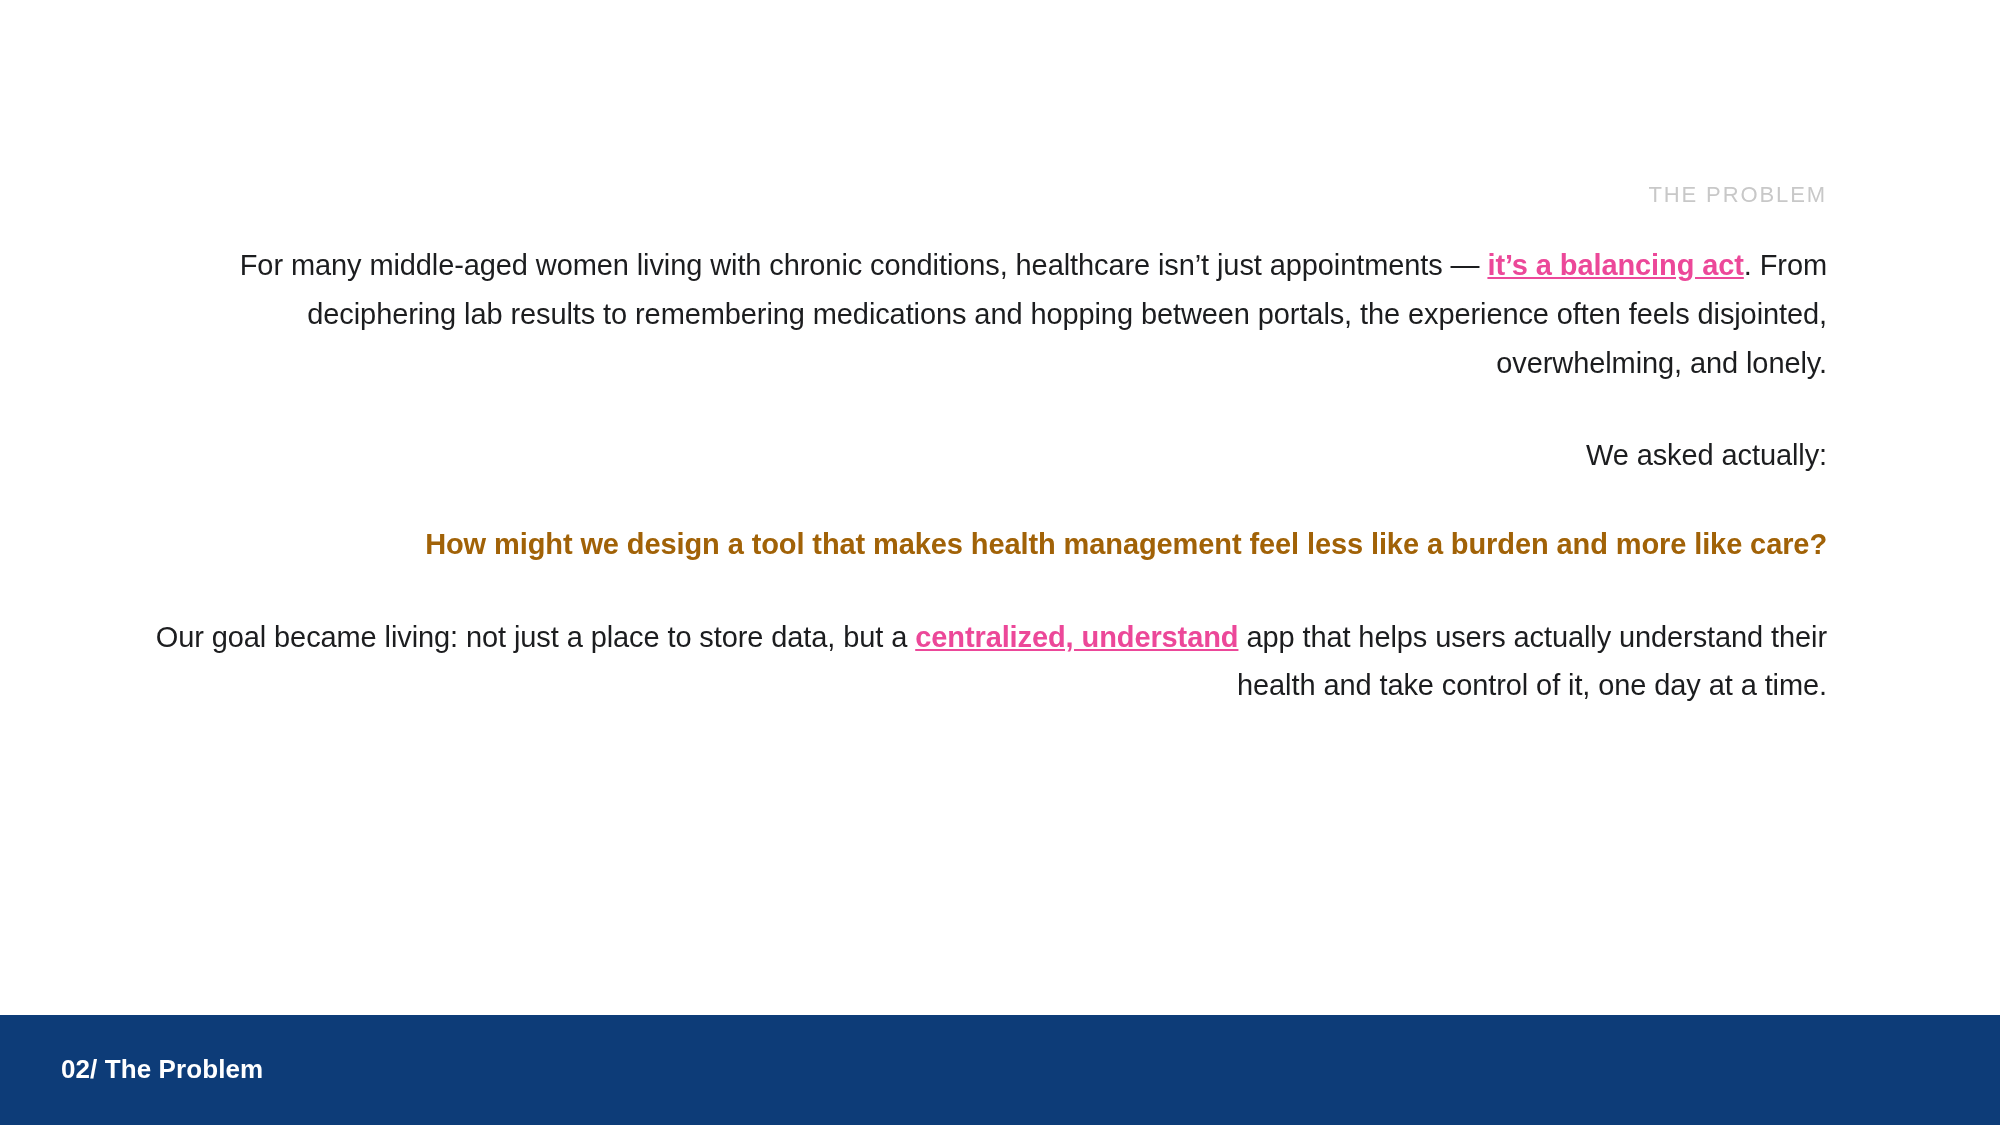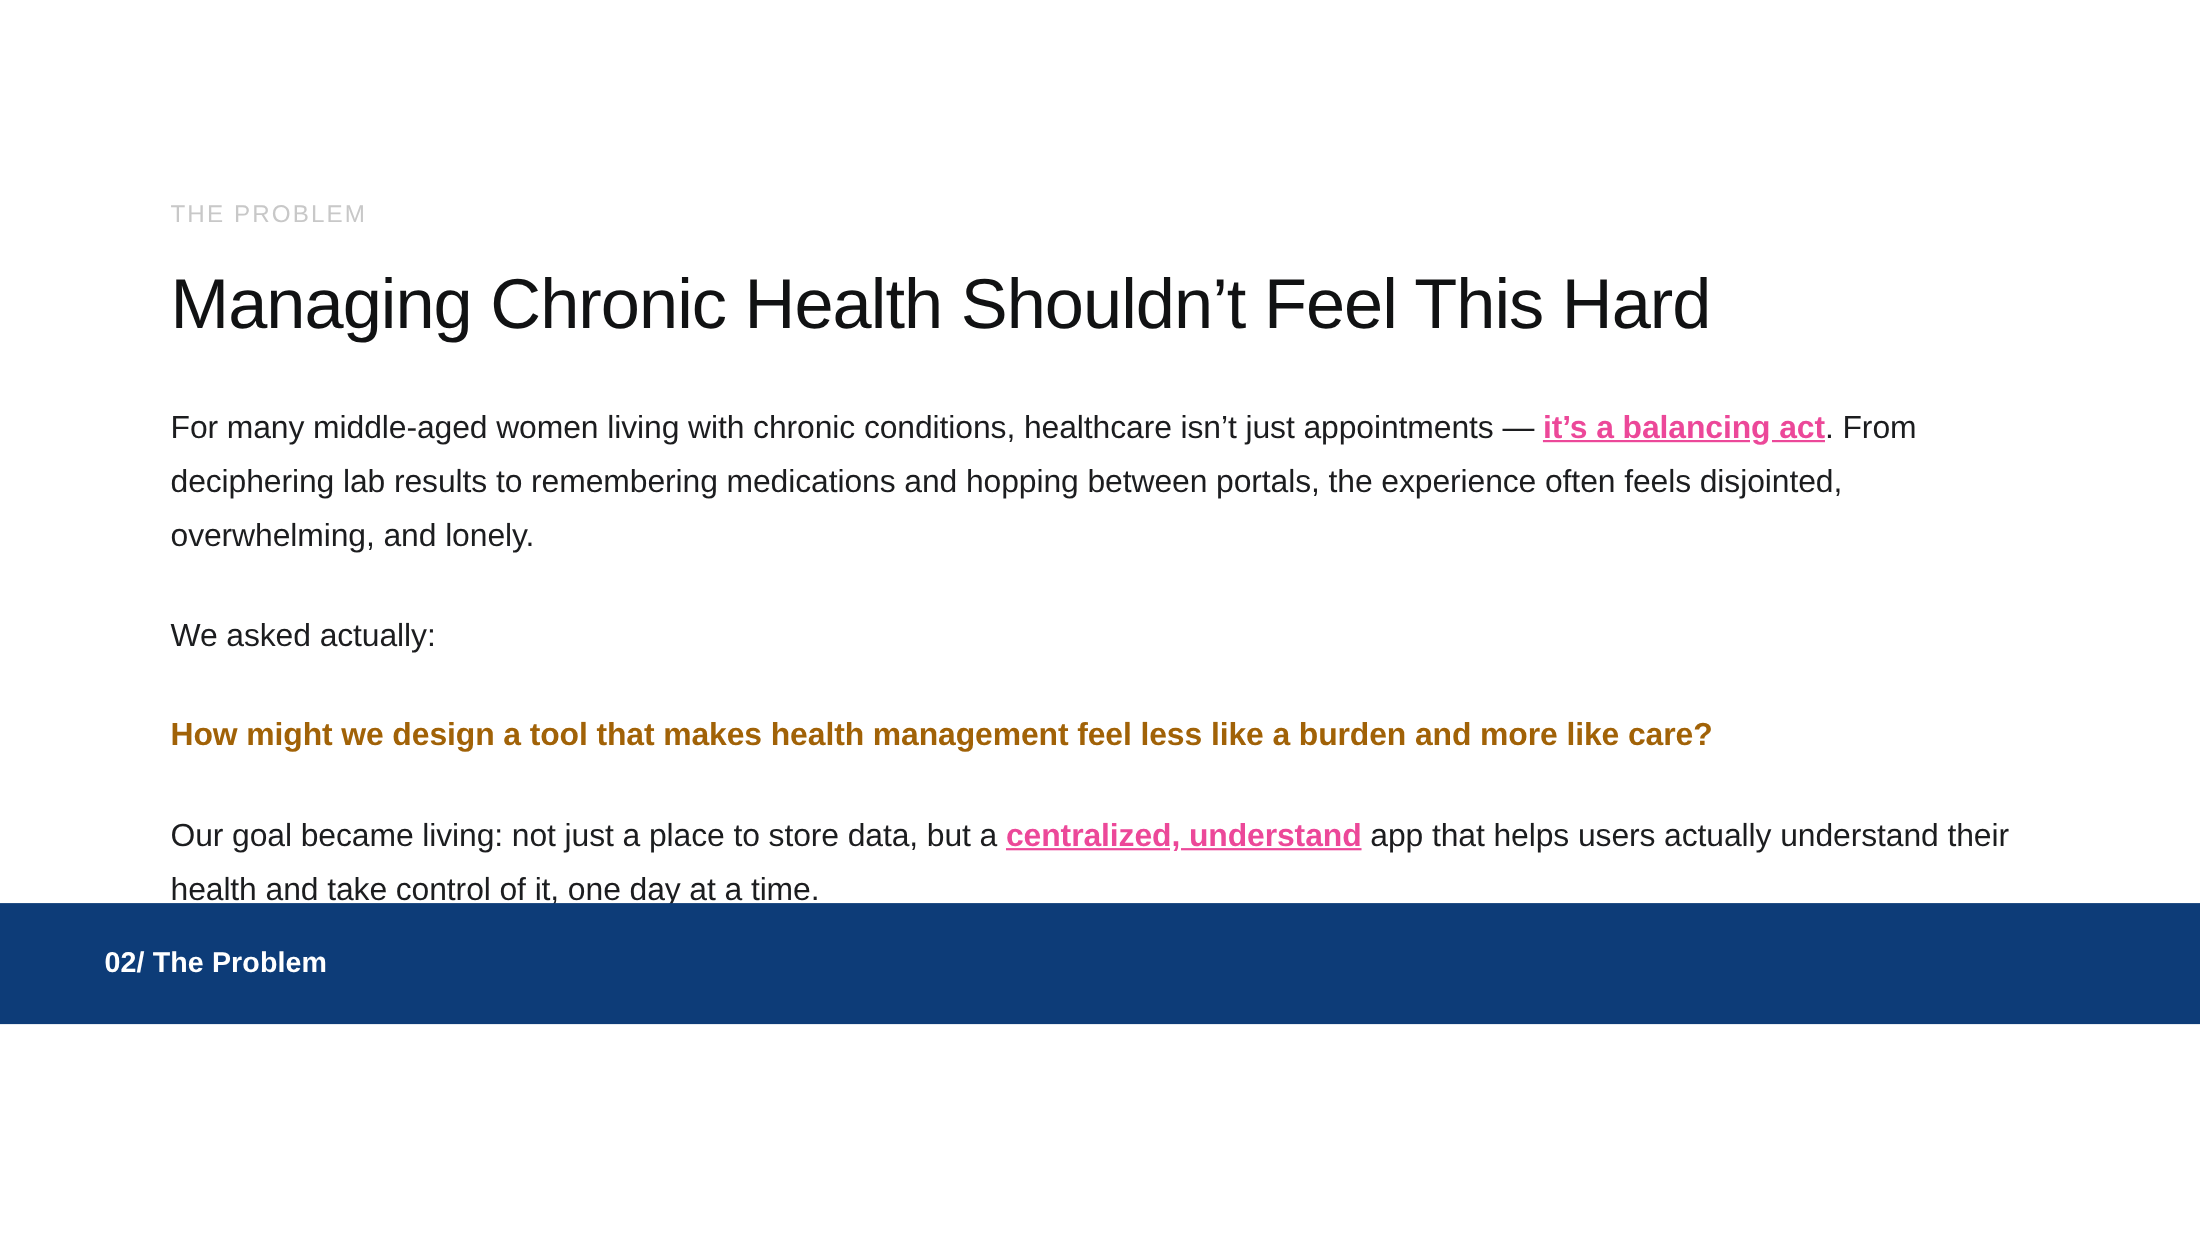--- a/index.html
+++ b/index.html
@@ -13,22 +13,23 @@
     background: #ffffff;
     font-family: "Liberation Sans", sans-serif;
     position: relative;
     overflow: hidden;
     -webkit-font-smoothing: antialiased;
   }
 
   .slide {
     position: relative;
     width: 2000px;
-    height: 931px;
+    height: 1125px;
     background: #ffffff;
+    text-align: right;
   }
 
   .content {
     position: absolute;
     left: 155px;
     top: 182px;
     width: 1672px;
   }
 
   .eyebrow {
@@ -88,38 +89,37 @@
     left: 0;
     bottom: 0;
     width: 2000px;
     height: 110px;
     background: #0d3c78;
     display: flex;
     align-items: center;
   }
 
   .footer-label {
-    margin-left: 95px;
+    margin-left: 61px;
     font-size: 26px;
     font-weight: 700;
     color: #ffffff;
     letter-spacing: 0.1px;
     line-height: 1.2;
   }
 </style>
 </head>
 <body>
 
 <div class="slide">
 
   <div class="content">
 
     <div class="eyebrow">THE PROBLEM</div>
 
-    <h1 class="headline">Managing Chronic Health Shouldn’t Feel This Hard</h1>
 
     <div class="body-block">
 
       <p class="para"><span>For many middle-aged women living with chronic conditions, healthcare isn’t just appointments — </span><b>it’s a balancing act</b><span>. From deciphering lab results to remembering medications and hopping between portals, the experience often feels disjointed, overwhelming, and lonely.</span></p>
 
       <div class="spacer-sm"></div>
 
       <p class="para">We asked actually:</p>
 
       <div class="spacer-md"></div>

